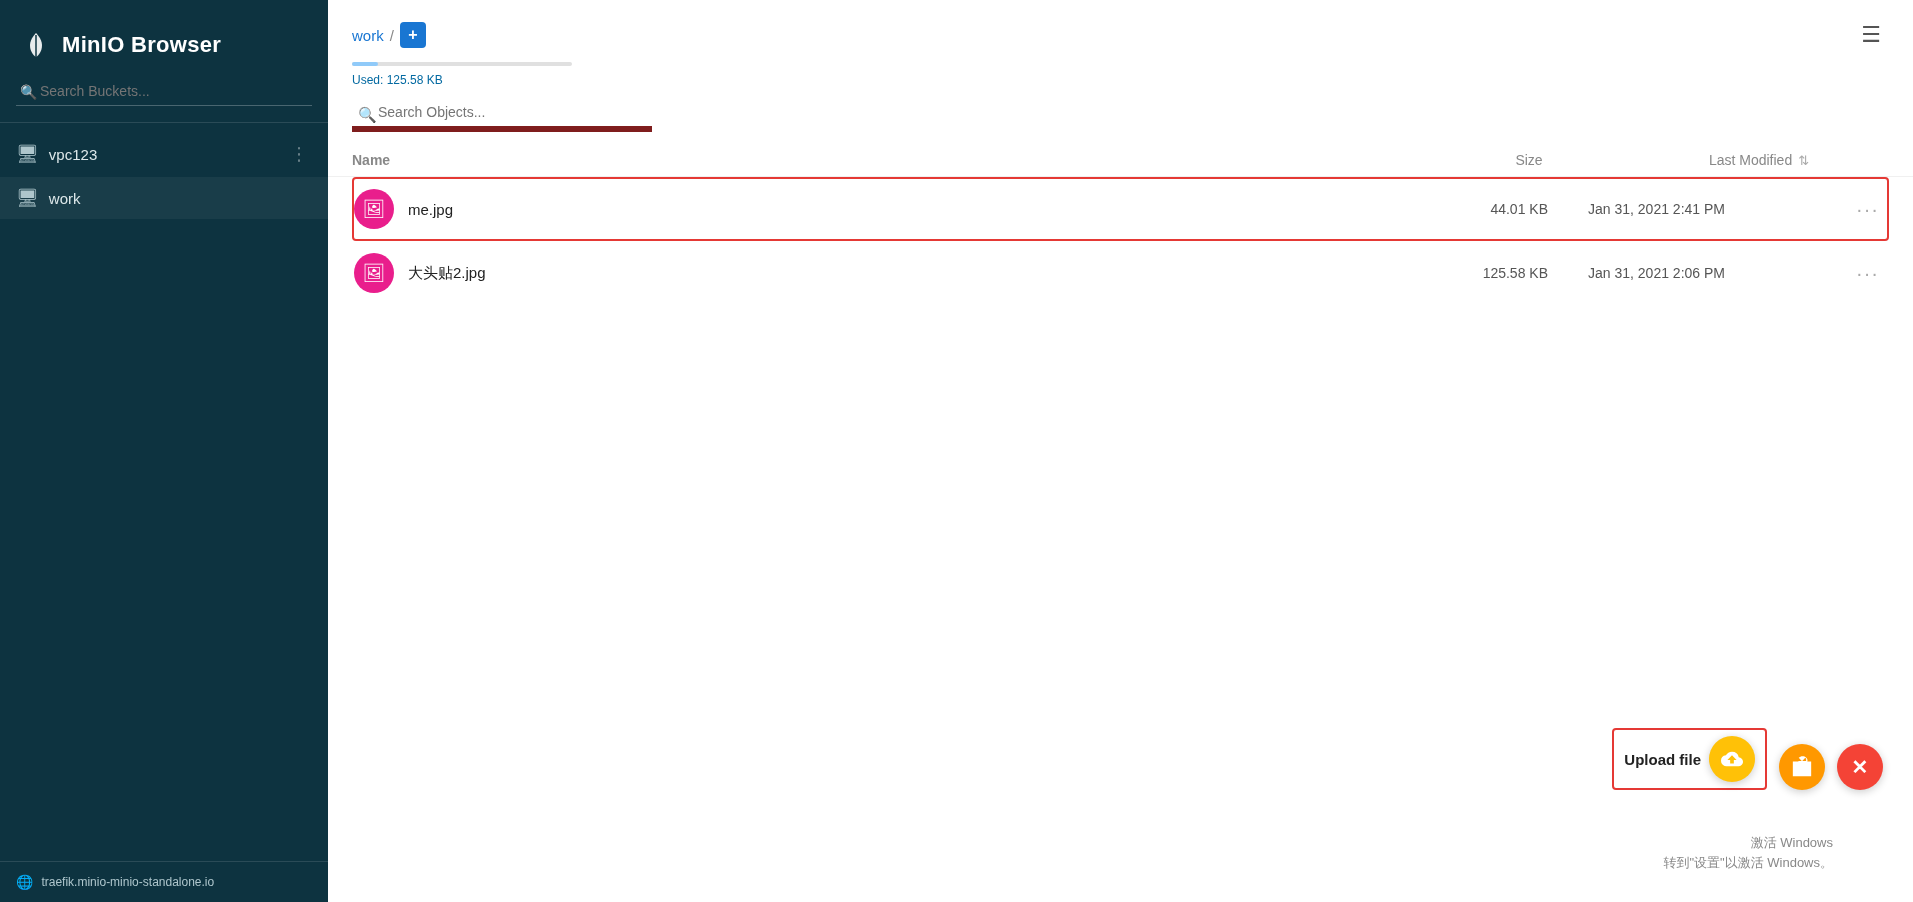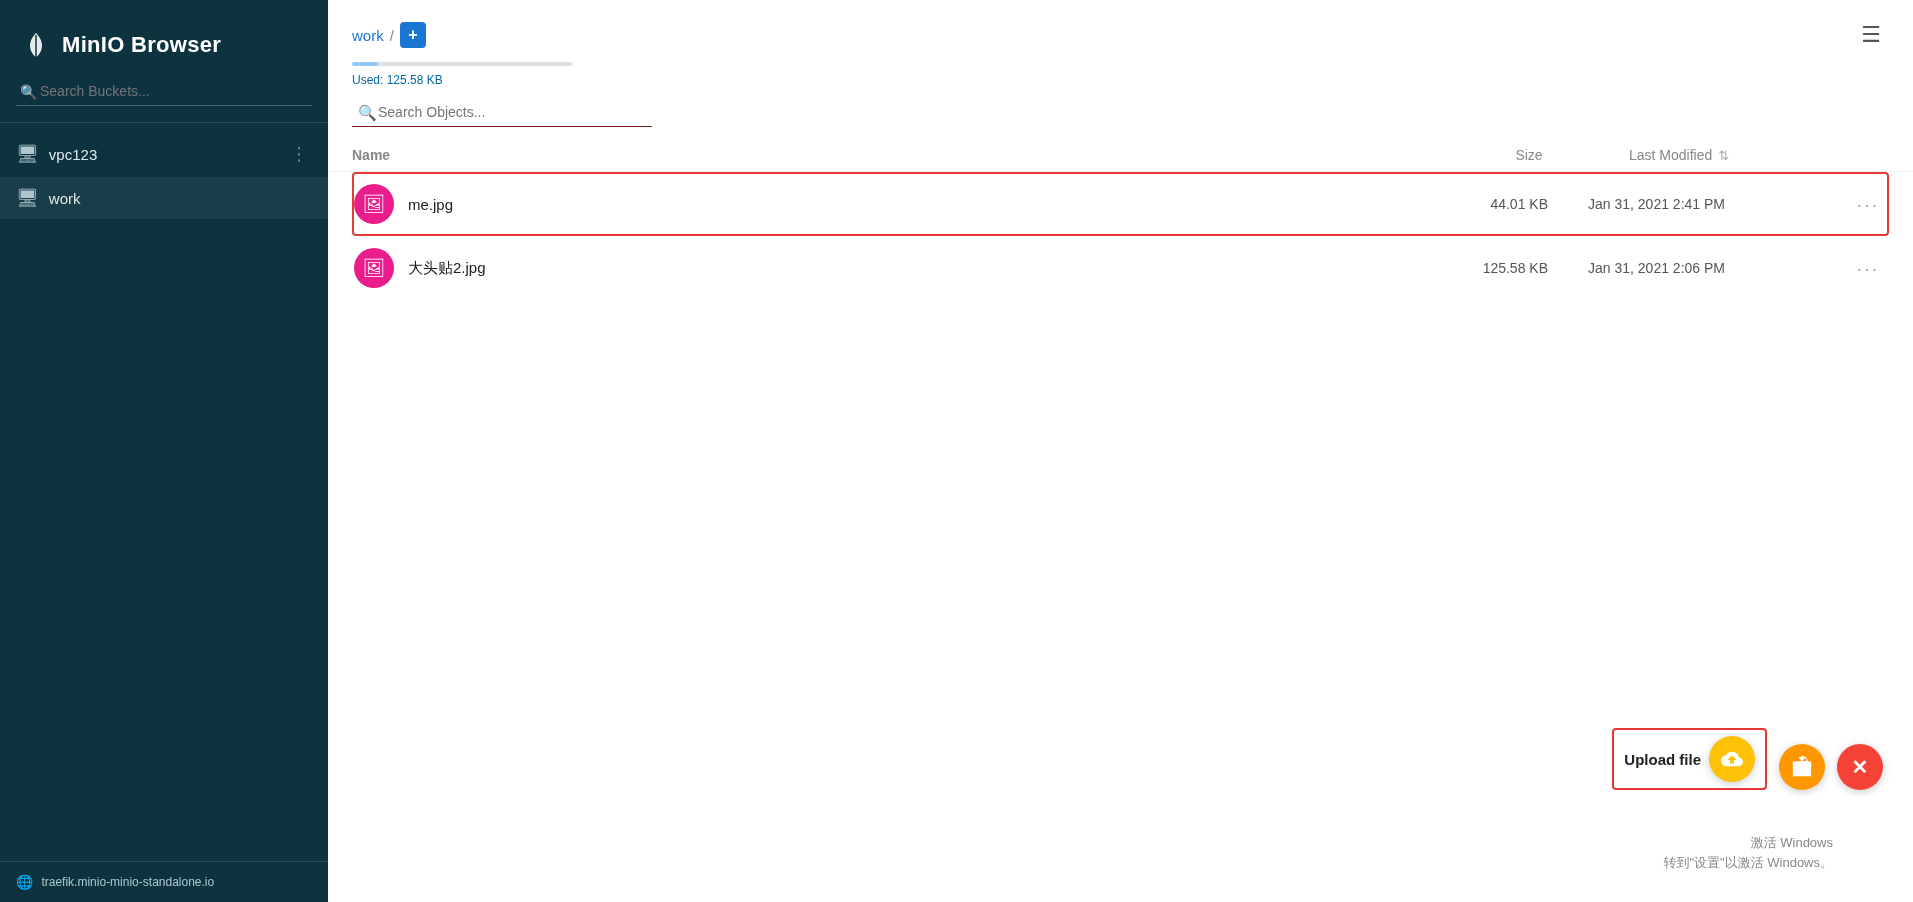--- a/index.html
+++ b/index.html
@@ -183,39 +183,39 @@
       align-items: center;
     }
     .search-objects-inner .obj-search-ico {
       position: absolute;
       left: 6px;
       color: #888;
       font-size: 15px;
     }
     .search-objects-input {
       border: none;
-      border-bottom: 1px solid #7f1d1d;
+      border-bottom: 6px solid #7f1d1d;
       padding: 6px 8px 6px 26px;
       font-size: 14px;
       color: #888;
       outline: none;
       width: 300px;
       background: transparent;
     }
     .file-table-header {
       display: flex;
       align-items: center;
       padding: 20px 24px 8px 24px;
       border-bottom: 1px solid #f0f0f0;
       color: #888;
       font-size: 14px;
     }
     .col-name { flex: 1; font-weight: bold; }
     .col-size { width: 160px; text-align: center; padding-right: 40px; }
-    .col-modified { width: 260px; text-align: left; display: flex; align-items: center; gap: 6px; }
+    .col-modified { width: 260px; text-align: left; display: flex; align-items: center; gap: 6px; justify-content: center; }
     .sort-icon { font-size: 13px; color: #aaa; cursor: pointer; }
 
     .file-list { padding: 0 24px; }
     .file-row {
       display: flex;
       align-items: center;
       padding: 10px 0;
       border: 2px solid transparent;
       border-radius: 4px;
       cursor: pointer;

